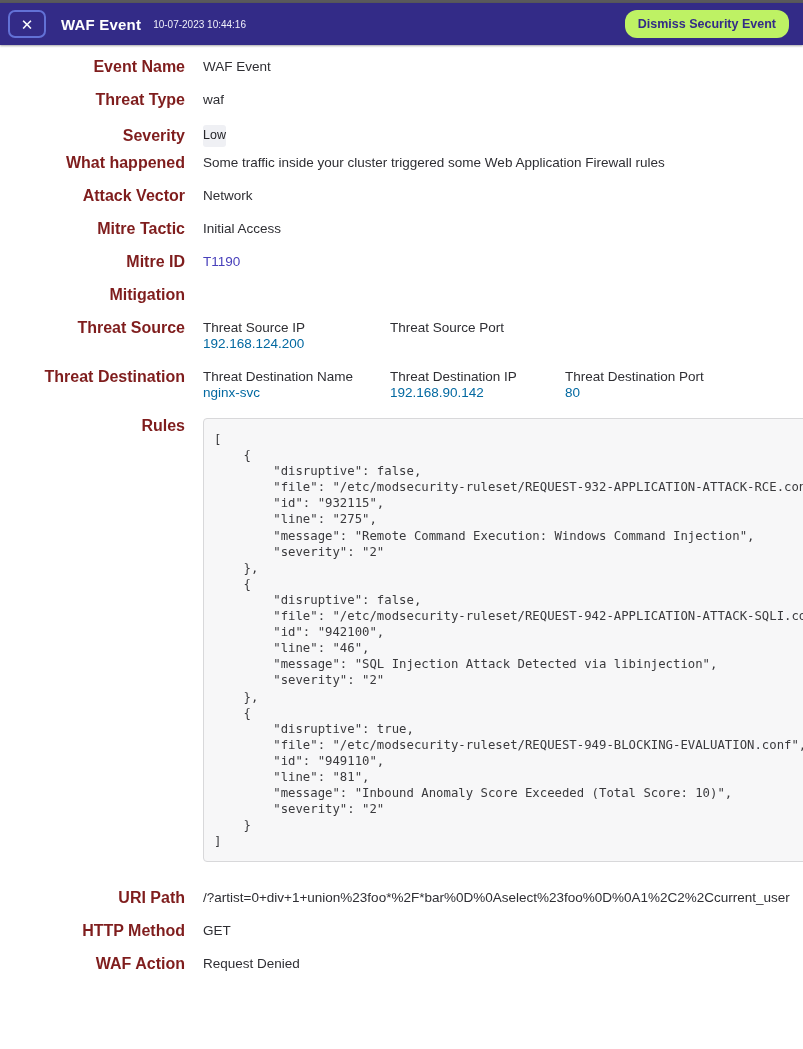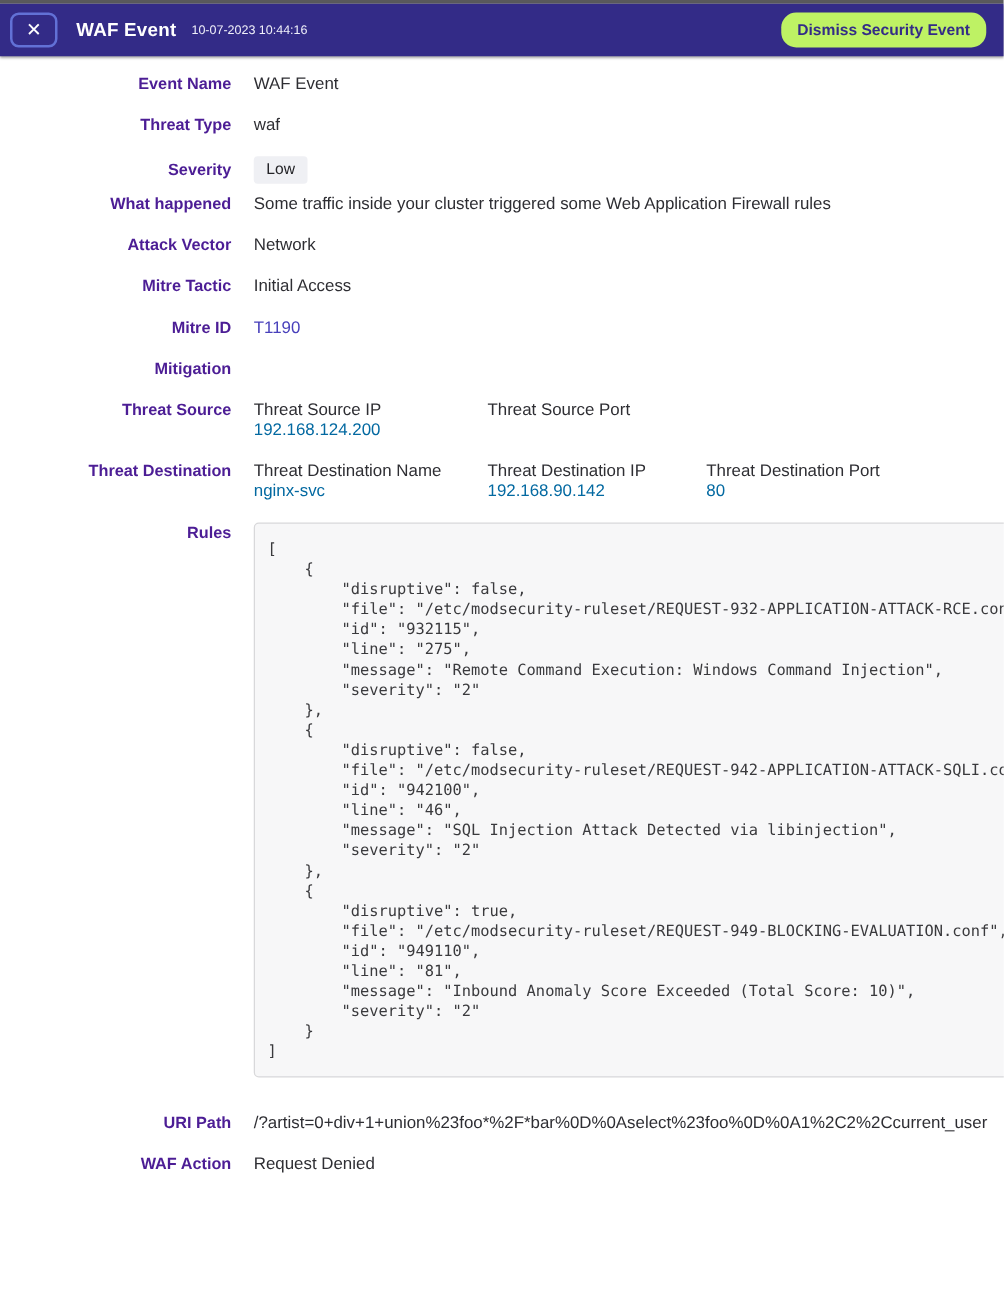--- a/index.html
+++ b/index.html
@@ -19,26 +19,26 @@
   .hdr-title { color: #ffffff; font-weight: 700; font-size: 15px; letter-spacing: .2px; }
   .hdr-time { color: #f0f0fa; font-weight: 500; font-size: 10px; margin-left: 12px; }
   .dismiss-btn { margin-left: auto; margin-right: 6px; background: #bef264; color: #332b87;
     border: none; border-radius: 12px; font-family: "Liberation Sans", sans-serif;
     font-weight: 700; font-size: 12.5px; padding: 7px 13px; cursor: pointer; }
 
   
   .content { padding-top: 14px; }
   .row { display: grid; grid-template-columns: 185px 1fr; column-gap: 18px;
     margin-bottom: 17px; align-items: start; }
-  .lbl { text-align: right; font-weight: 700; font-size: 13px; line-height: 16px;
-    color: #4c1d95; }
+  .lbl { text-align: right; font-weight: 700; font-size: 16px; line-height: 16px;
+    color: #7f1d1d; }
   .val { font-size: 13.5px; line-height: 16px; color: #2e2e33; }
   .row-severity { margin-top: 14px; margin-bottom: 8px; align-items: center; }
   .badge { display: inline-block; background: #eff0f4; color: #232327;
-    font-size: 12.5px; line-height: 15px; padding: 3px 10px 4px; border-radius: 3px; }
+    font-size: 12.5px; line-height: 15px; padding: 3px 0 4px; border-radius: 3px; }
   .link { color: #4840bb; text-decoration: none; cursor: pointer; }
   .val-wrap { max-width: 548px; }
 
   
   .cols { display: flex; }
   .col1 { width: 187px; }
   .col2 { width: 175px; }
   .sub-lbl { font-size: 13.5px; line-height: 16px; color: #2e2e33; }
   .sub-val { font-size: 13.5px; line-height: 16px; color: #0369a1; margin-top: 0; }
 
@@ -165,19 +165,23 @@
     }
 ]</pre>
       </div>
   </div>
 
   <div class="row">
     <div class="lbl">URI Path</div>
     <div class="val">/?artist=0+div+1+union%23foo*%2F*bar%0D%0Aselect%23foo%0D%0A1%2C2%2Ccurrent_user</div>
   </div>
 
+  <div class="row">
+    <div class="lbl">HTTP Method</div>
+    <div class="val">GET</div>
+  </div>
 
   <div class="row">
     <div class="lbl">WAF Action</div>
     <div class="val">Request Denied</div>
   </div>
 
 </div>
 
 </body></html>

